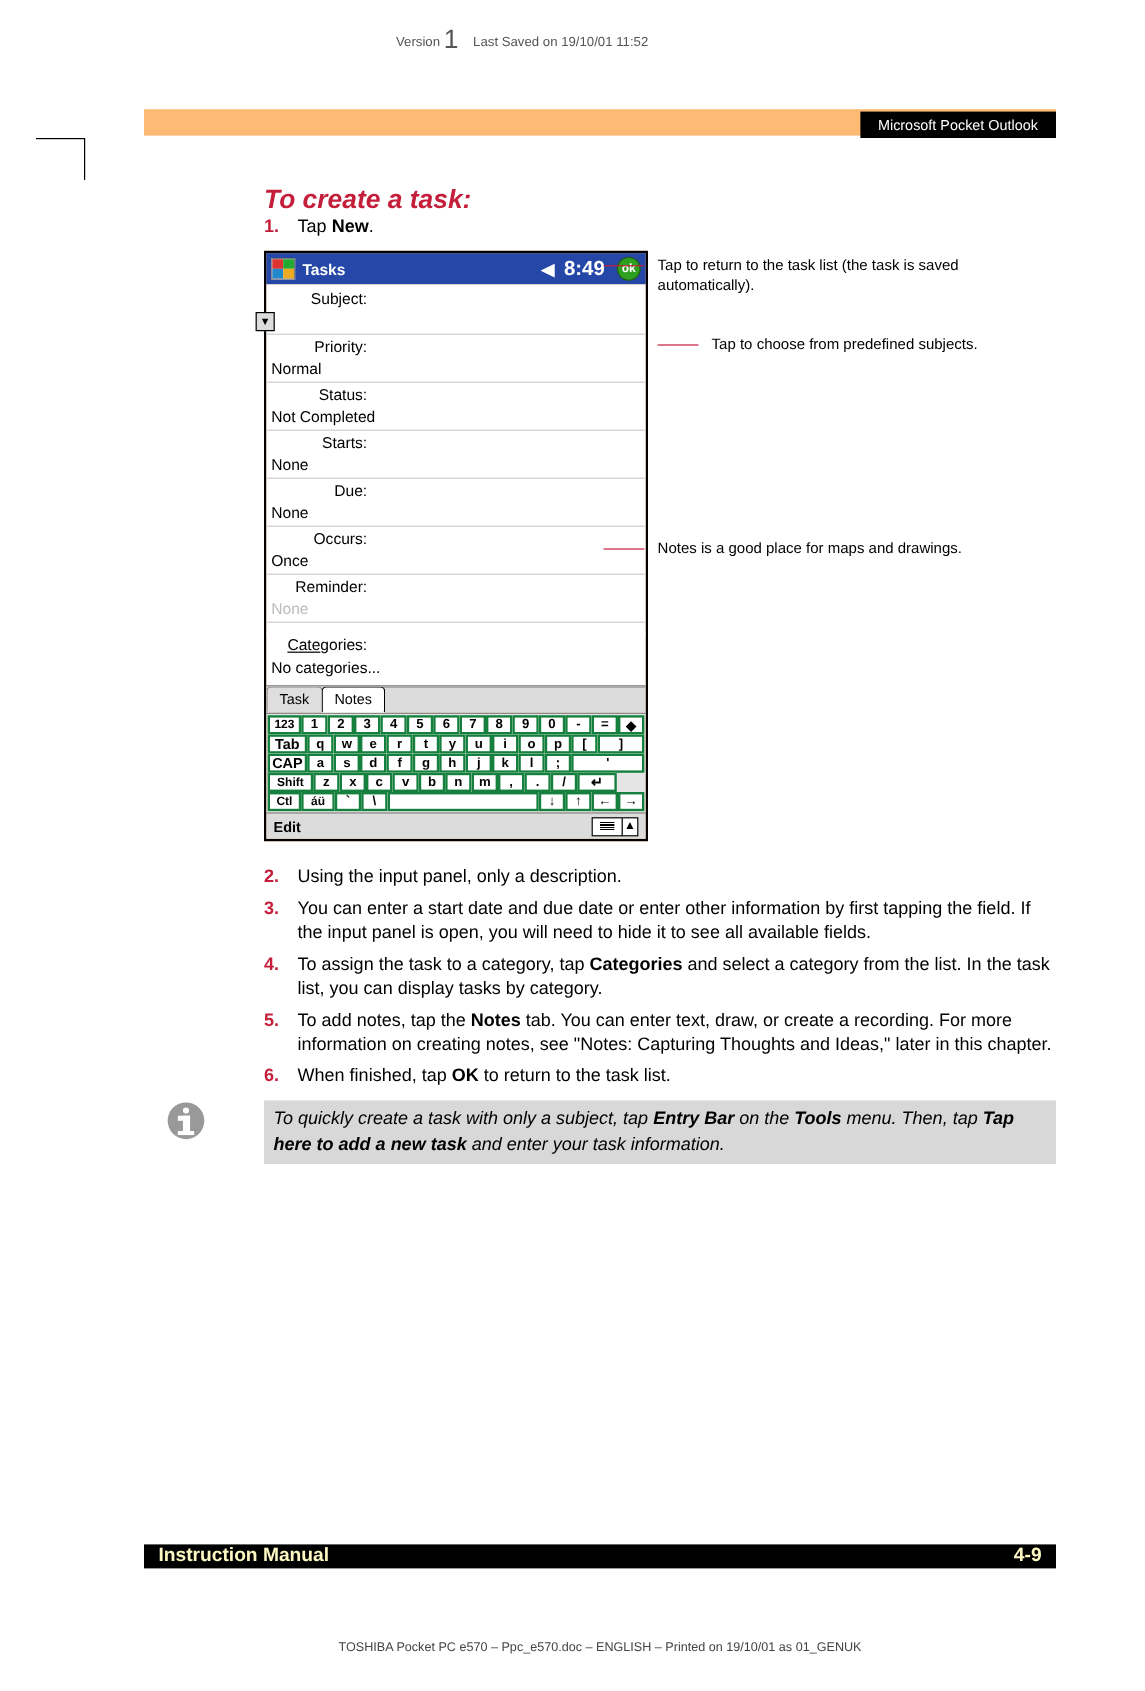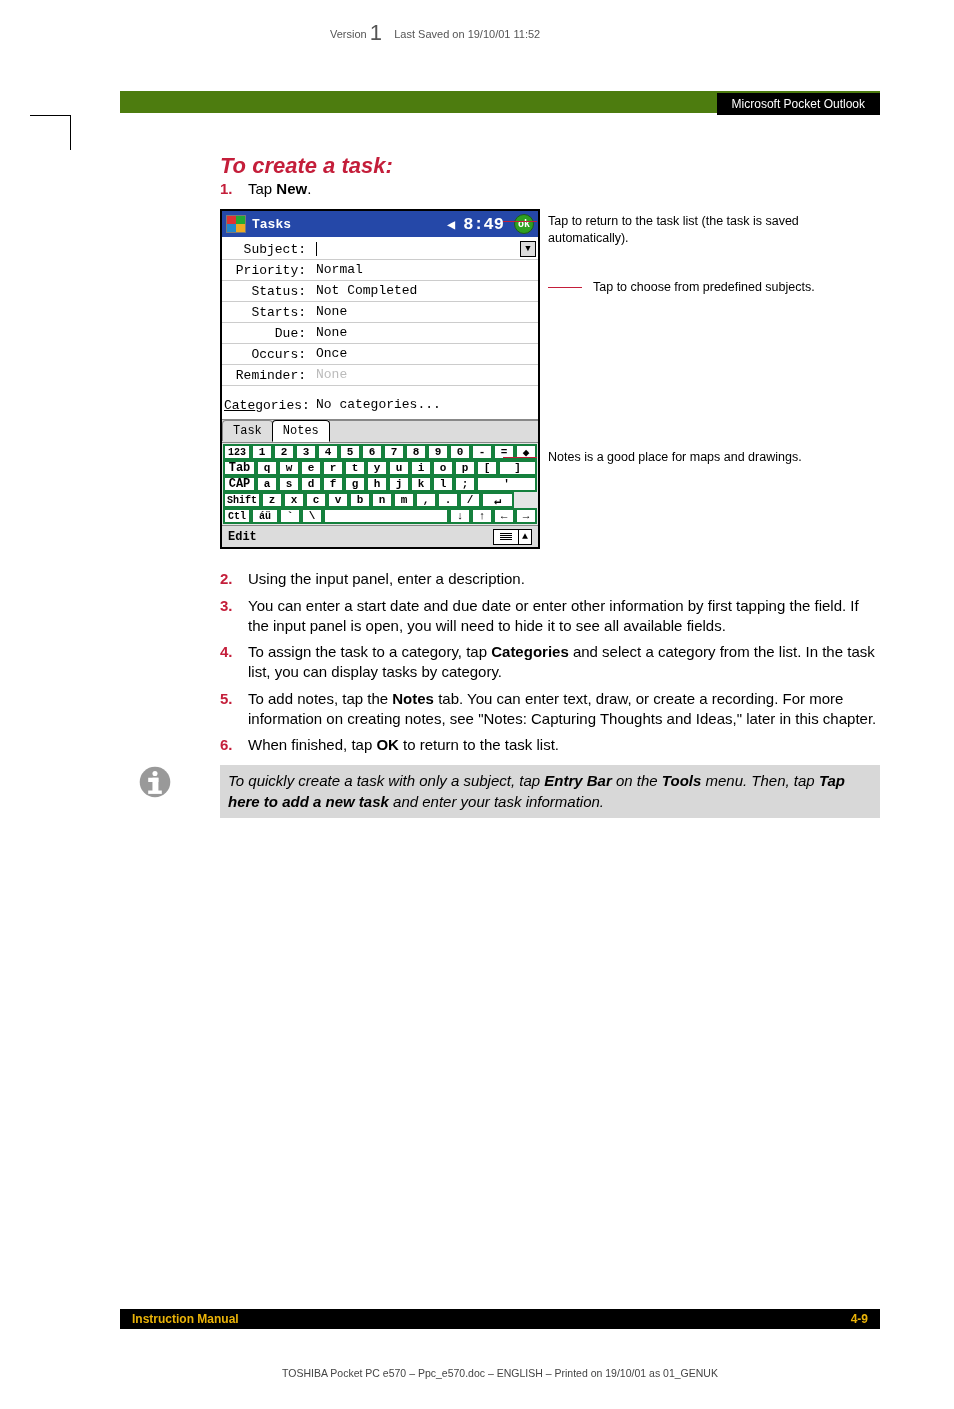--- a/index.html
+++ b/index.html
@@ -18,21 +18,21 @@
     color: #555;
     text-align: left;
     margin-left: 210px;
     margin-bottom: 45px;
   }
   .version-line .v1 { font-family: Arial; font-size: 22px; font-weight: 400; vertical-align: -2px; }
 
   .gray-band {
     width: 100%;
     height: 22px;
-    background: #4d7c0f;
+    background: #fdba74;
     position: relative;
   }
   .black-bar {
     position: absolute;
     right: 0;
     bottom: -2px;
     height: 22px;
     background: #000;
     color: #fff;
     font-size: 12px;
@@ -92,21 +92,21 @@
     font-weight: bold;
   }
   ol.steps b { font-weight: bold; }
 
   
   .shot-row { display: flex; margin: 10px 0 20px 0; }
   .ppc {
     width: 320px;
     border: 2px solid #000;
     background: #fdba74;
-    font-family: Liberation Mono, monospace;
+    font-family: Liberation Sans, sans-serif;
   }
   .ppc .titlebar {
     display: flex;
     align-items: center;
     background: linear-gradient(to bottom, #2548a8, #2548a8);
     color: #fff;
     height: 26px;
     font-size: 13px;
     font-weight: bold;
     padding: 0 4px;
@@ -134,23 +134,24 @@
   }
   .ppc .titlebar .time { font-size: 17px; margin-right: 4px; }
   .ppc .titlebar .sound {
     font-size: 14px;
     margin-right: 2px;
   }
 
   .ppc .form { padding: 2px 0 4px 0; background: #fff; }
   .ppc .field-row {
     display: flex;
-    align-items: center;
+    align-items: flex-start;
     border-bottom: 1px solid #ccc;
     font-size: 13px;
+    flex-direction: column;
   }
   .ppc .field-row:last-child { border-bottom: none; }
   .ppc .field-label {
     width: 90px;
     text-align: right;
     padding: 2px 6px 2px 2px;
     color: #000;
   }
   .ppc .field-value {
     flex: 1;
@@ -303,26 +304,26 @@
     padding: 6px 8px;
     font-style: italic;
     font-size: 15px;
     line-height: 1.35;
   }
   .tip-text b { font-weight: bold; }
 
   .footer-bar {
     position: absolute;
     left: 120px;
-    bottom: 80px;
+    bottom: 102px;
     width: 760px;
     height: 20px;
     background: #000;
-    color: #eab308;
-    font-size: 12px;
+    color: #fef9c3;
+    font-size: 16px;
     line-height: 20px;
     padding: 0 12px;
     display: flex;
     justify-content: space-between;
     font-weight: bold;
   }
 
   .footer-note {
     position: absolute;
     left: 120px;
@@ -512,21 +513,21 @@
           <div class="text">Tap to choose from predefined subjects.</div>
         </div>
         <div class="anno anno3" style="top: 240px;">
           <div class="line"></div>
           <div class="text">Notes is a good place for maps and drawings.</div>
         </div>
       </div>
     </div>
 
     <ol class="steps" start="2" style="counter-reset: step 1;">
-      <li>Using the input panel, enter a description.</li>
+      <li>Using the input panel, only a description.</li>
       <li>You can enter a start date and due date or enter other information by first tapping the field. If the input panel is open, you will need to hide it to see all available fields.</li>
       <li>
         <span>To assign the task to a category, tap </span><b>Categories</b><span> and select a category from the list. In the task list, you can display tasks by category.</span>
       </li>
       <li>
         <span>To add notes, tap the </span><b>Notes</b><span> tab. You can enter text, draw, or create a recording. For more information on creating notes, see "Notes: Capturing Thoughts and Ideas," later in this chapter.</span>
       </li>
       <li>
         <span>When finished, tap </span><b>OK</b><span> to return to the task list.</span>
       </li>

